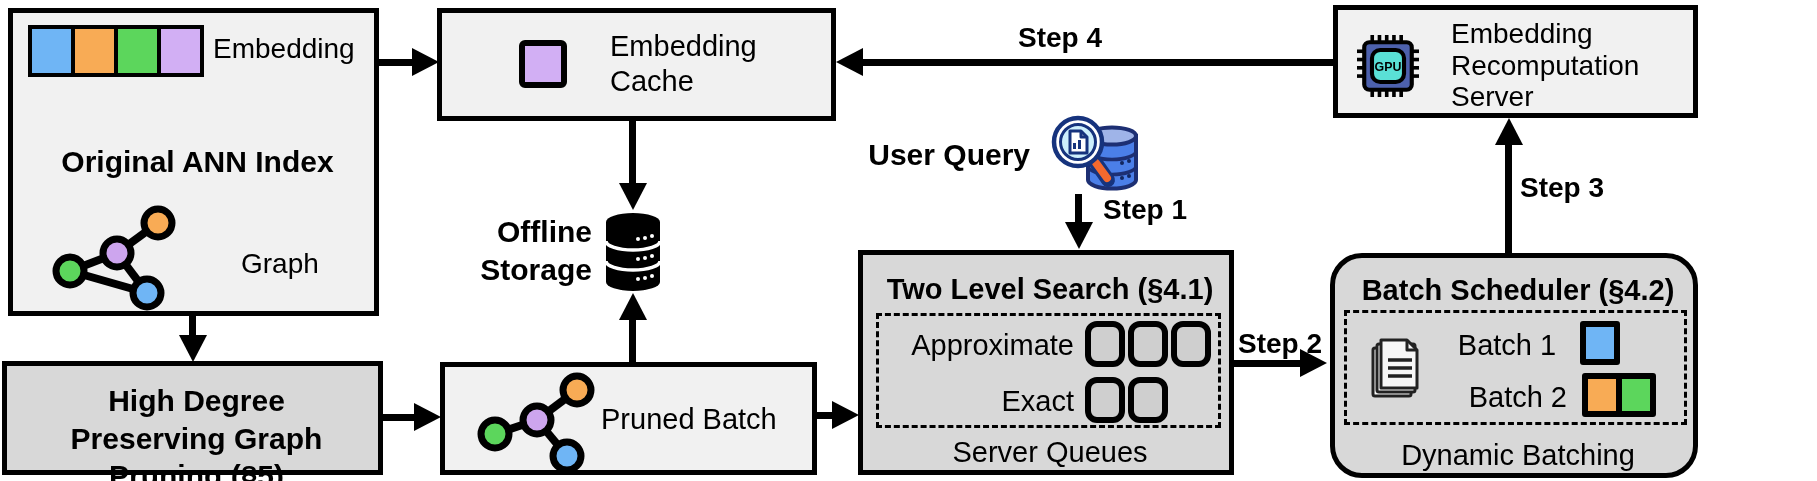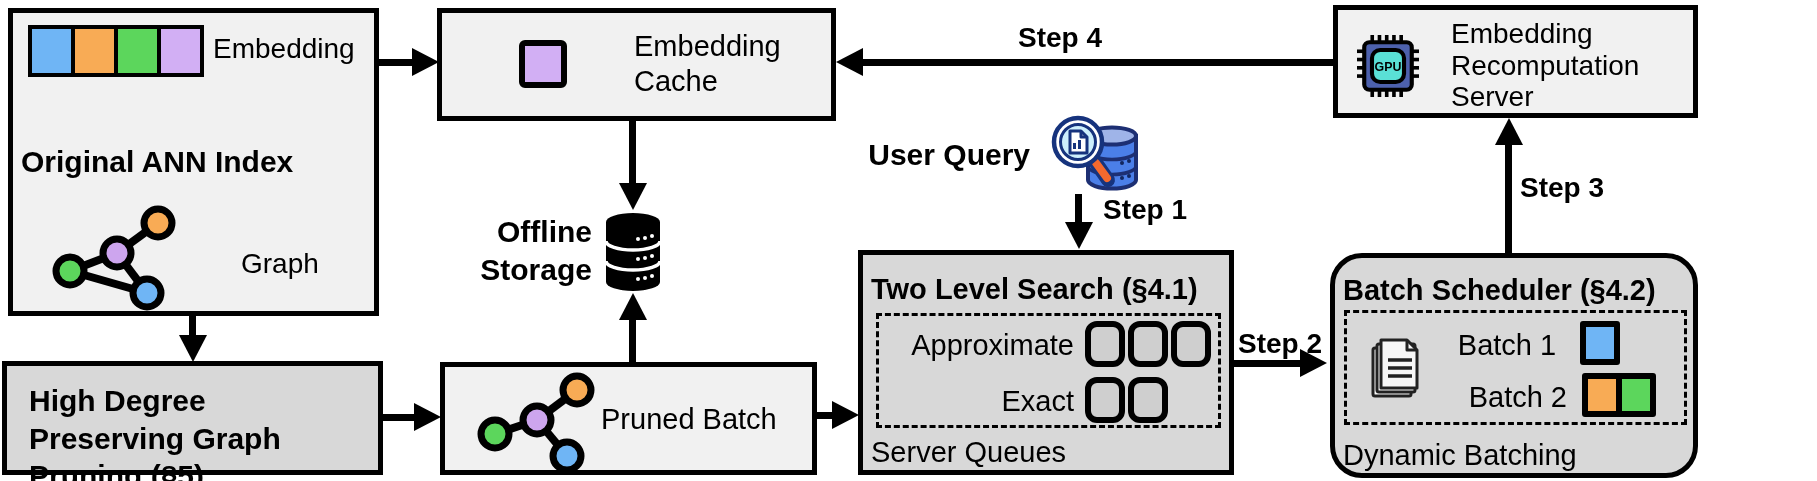--- a/index.html
+++ b/index.html
@@ -31,21 +31,21 @@
   
   .dashed{position:absolute; border:3px dashed #000; box-sizing:border-box;}
   
   .qrow{position:absolute; display:flex; gap:3px;}
   .qsq{width:40px; height:46px; background:#cfcfcf; border:6px solid #000;
        border-radius:12px; box-sizing:border-box;}
   
   .bsq{width:40px; height:44px; border:6px solid #000; box-sizing:border-box; border-radius:3px;}
   .brow{position:absolute; display:flex;}
   .brow .bsq + .bsq{margin-left:-6px;}
-  .title-center{position:absolute; left:8px; right:0; }
+  .title-center{position:absolute; left:8px; right:0; text-align:center;}
   svg{position:absolute; overflow:visible;}
   svg text{font-family:"Liberation Sans", sans-serif;}
 </style>
 </head>
 <body>
 
 <div class="canvas">
 
   <div class="box" style="left:8px; top:8px; width:371px; height:308px;">
     <div class="strip" style="left:15px; top:12px;">
@@ -64,21 +64,21 @@
       <circle cx="115" cy="22" r="14" fill="#f8ab55" stroke="#000" stroke-width="7"></circle>
       <circle cx="74" cy="52" r="14" fill="#cda5ee" stroke="#000" stroke-width="7"></circle>
       <circle cx="27" cy="70" r="14" fill="#5cd65c" stroke="#000" stroke-width="7"></circle>
       <circle cx="104" cy="92" r="14" fill="#6fb5f5" stroke="#000" stroke-width="7"></circle>
     </svg>
     <div class="lbl" style="left:228px; top:235px; font-size:28px;">Graph</div>
   </div>
 
   <div class="box" style="left:437px; top:8px; width:399px; height:113px;">
     <div class="cache-sq" style="left:77px; top:27px;"></div>
-    <div class="lbl" style="left:168px; top:16px; width:215px; font-size:29px; line-height:1.22;margin-left:24px;">Embedding Cache</div>
+    <div class="lbl" style="left:168px; top:16px; width:215px; font-size:29px; line-height:1.22;">Embedding Cache</div>
   </div>
 
   <div class="box" style="left:1333px; top:5px; width:365px; height:113px;">
     <svg style="left:19px; top:25px;" width="62" height="62" viewBox="0 0 60 60">
       <g fill="#000">
         <rect x="13" y="0" width="3.5" height="9"></rect>
           <rect x="20" y="0" width="3.5" height="9"></rect>
         <rect x="27" y="0" width="3.5" height="9"></rect>
           <rect x="34" y="0" width="3.5" height="9"></rect>
         <rect x="41" y="0" width="3.5" height="9"></rect>

